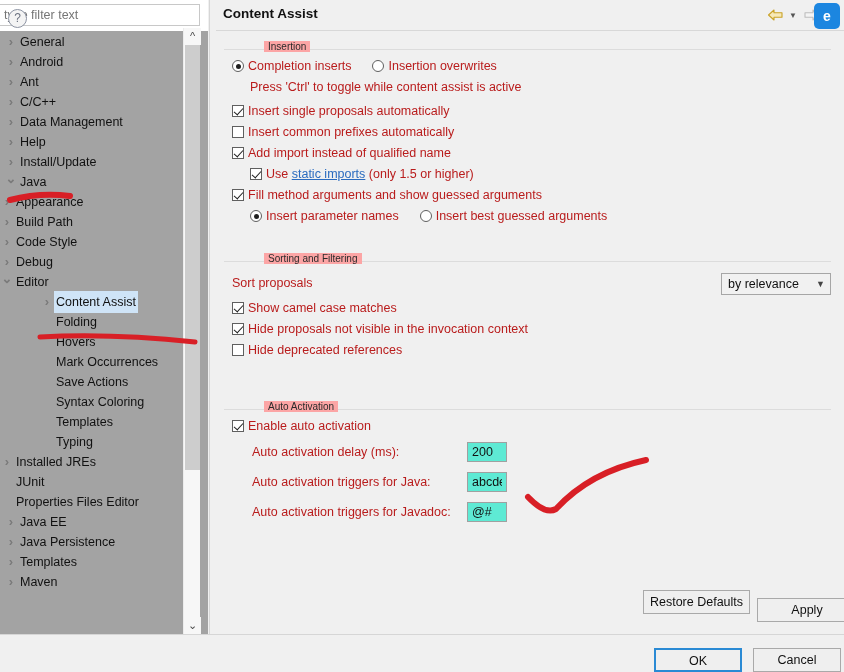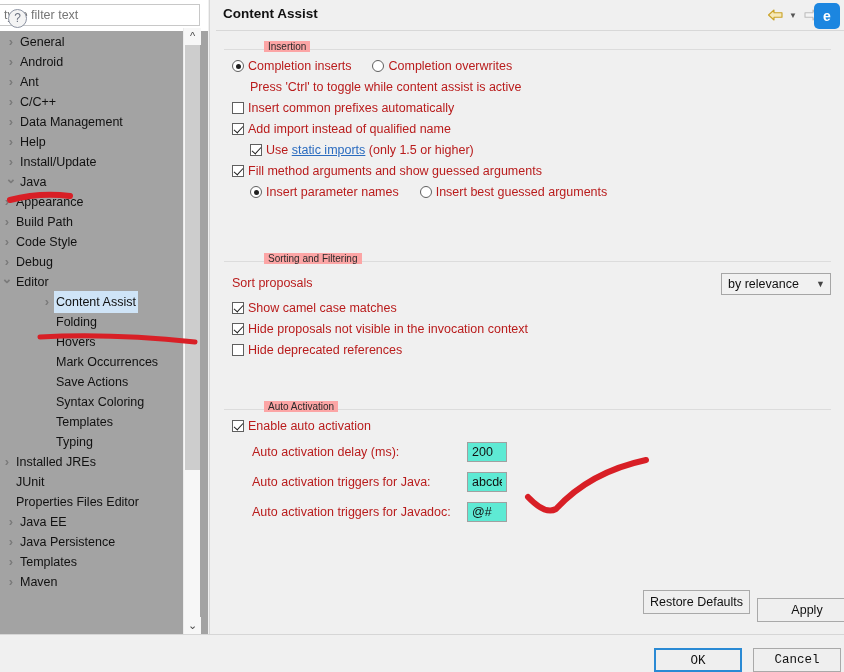--- a/index.html
+++ b/index.html
@@ -159,21 +159,21 @@
   }
   #help-icon {
     position:absolute; left:8px; top:9px; width:19px; height:19px;
     border-radius:50%; border:1px solid #8d94a3; color:#6b7280;
     font-size:12px; text-align:center; line-height:17px; cursor:pointer;
     background:#f4f4f4;
   }
   #btn-ok, #btn-cancel {
     position:absolute; top:648px; height:24px; font-size:12.5px;
     text-align:center; line-height:22px; cursor:pointer;
-    font-family:Liberation Mono, monospace; color:#111;
+    font-family:Liberation Sans, sans-serif; color:#111;
   }
   #btn-ok { left:654px; width:88px; background:#efefef;
             border:2px solid #2a8ad4; }
   #btn-cancel { left:753px; width:88px; background:#efefef;
                 border:1px solid #a9a9a9; }
 
   
   #annots { position:absolute; left:0; top:0; width:844px; height:672px; pointer-events:none; }
 </style>
 </head>
@@ -247,27 +247,30 @@
     </div>
 
     <div class="group" style="top:40px; height:210px;">
       <div class="g-line"></div>
       <div class="g-title">Insertion</div>
       <div class="g-body">
 
         <div class="row" style="padding-left:8px;">
           <span><span class="rb on"></span></span><span class="lbl">Completion inserts</span>
           <span style="display:inline-block;width:14px;"></span>
-          <span><span class="rb"></span></span><span class="lbl">Completion overwrites</span>
+          <span><span class="rb"></span></span><span class="lbl">Insertion overwrites</span>
         </div>
 
         <div class="row" style="padding-left:26px;">
           <span class="lbl">Press 'Ctrl' to toggle while content assist is active</span>
         </div>
 
+        <div class="row" style="padding-left:8px; margin-top:3px;">
+          <span class="cb on"></span><span class="lbl">Insert single proposals automatically</span>
+        </div>
 
         <div class="row" style="padding-left:8px;">
           <span class="cb"></span><span class="lbl">Insert common prefixes automatically</span>
         </div>
 
         <div class="row" style="padding-left:8px;">
           <span class="cb on"></span><span class="lbl">Add import instead of qualified name</span>
         </div>
 
         <div class="row" style="padding-left:26px;">

